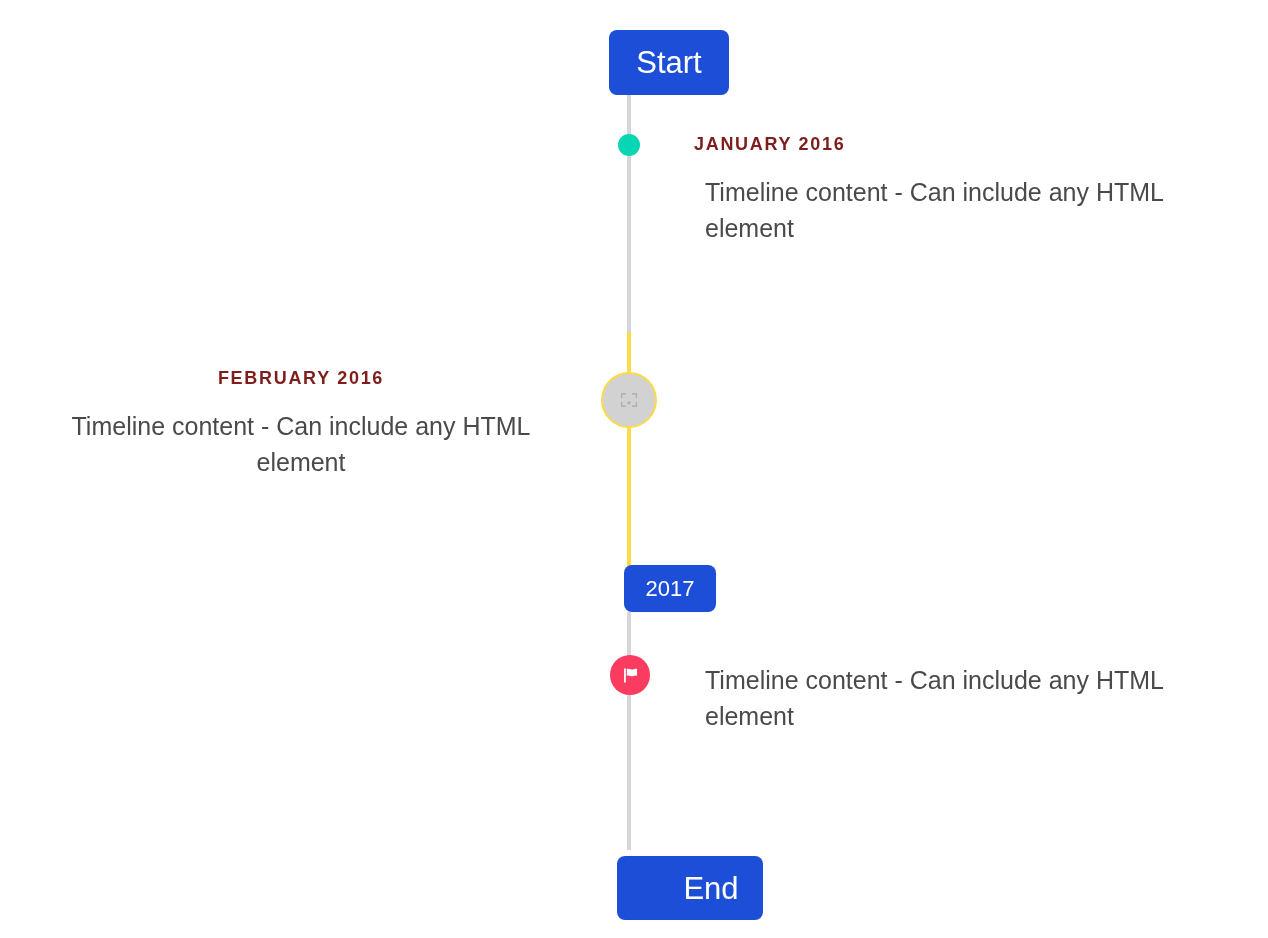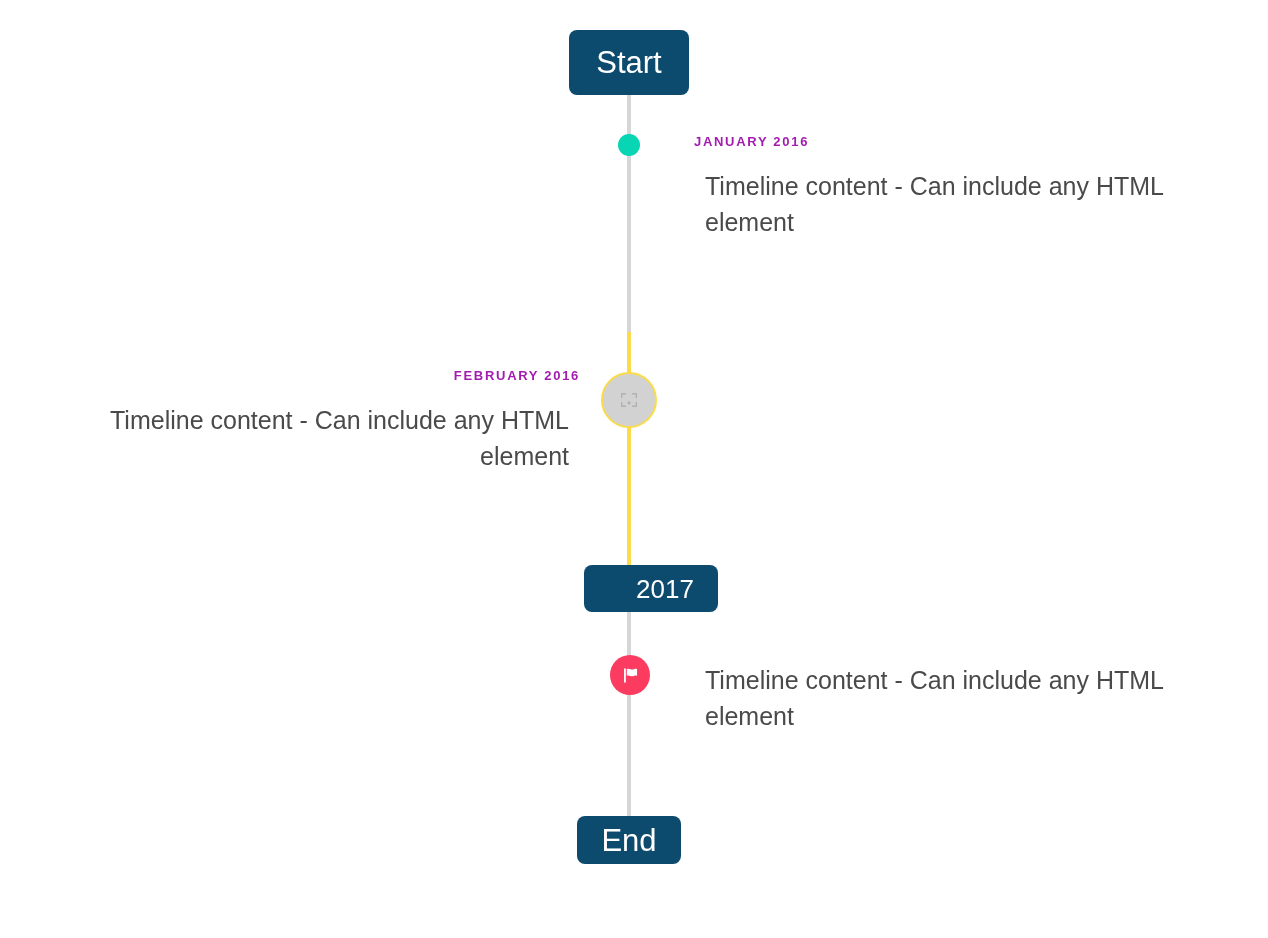--- a/index.html
+++ b/index.html
@@ -28,45 +28,46 @@
     width: 4px;
     background: #d6d6d8;
   }
   .rail-1 { top: 94px;  height: 240px; }            
   .rail-2 { top: 332px; height: 236px; background: #fbdb4a; } 
   .rail-3 { top: 612px; height: 238px; }            
 
   
   .badge {
     position: absolute;
-    background: #0c4a6e;
+    background: #1d4ed8;
     color: #ffffff;
     border-radius: 8px;
     display: flex;
     align-items: center;
     justify-content: center;
     font-weight: 400;
     line-height: 1;
     z-index: 3;
+    margin-left: 40px;
   }
   .badge-start {
     left: 569px;  top: 30px;
     width: 120px; height: 65px;
     font-size: 31px;
   }
   .badge-year {
     left: 584px;  top: 565px;
-    width: 106px;  height: 47px;
-    font-size: 26px;
-    padding-left: 28px;
+    width: 92px;  height: 47px;
+    font-size: 22px;
   }
   .badge-end {
-    left: 577px;  top: 816px;
-    width: 104px; height: 48px;
+    left: 577px;  top: 856px;
+    width: 104px; height: 64px;
     font-size: 31px;
+    padding-left: 42px;
   }
 
   
   .marker { position: absolute; z-index: 4; }
 
   .marker-dot {
     left: 618px; top: 134px;
     width: 22px; height: 22px;
     border-radius: 50%;
     background: #07d5b4;
@@ -97,27 +98,27 @@
     display: flex;
     align-items: center;
     justify-content: center;
   }
   .flag-svg { width: 19px; height: 19px; display: block; }
 
   
   .entry { position: absolute; }
 
   .entry-right { left: 694px; width: 540px; text-align: left; }
-  .entry-left  { left: 50px;  width: 530px; text-align: right; }
+  .entry-left  { left: 36px;  width: 530px; text-align: center; }
 
   .entry-date {
-    font-size: 13px;
+    font-size: 18px;
     font-weight: bold;
     letter-spacing: 1.7px;
-    color: #a21caf;
+    color: #7f1d1d;
     margin: 0 0 20px 0;
   }
   .entry-body {
     font-size: 25px;
     font-weight: 400;
     line-height: 1.42;
     color: #4a4a4a;
     margin: 11px;
   }
 

